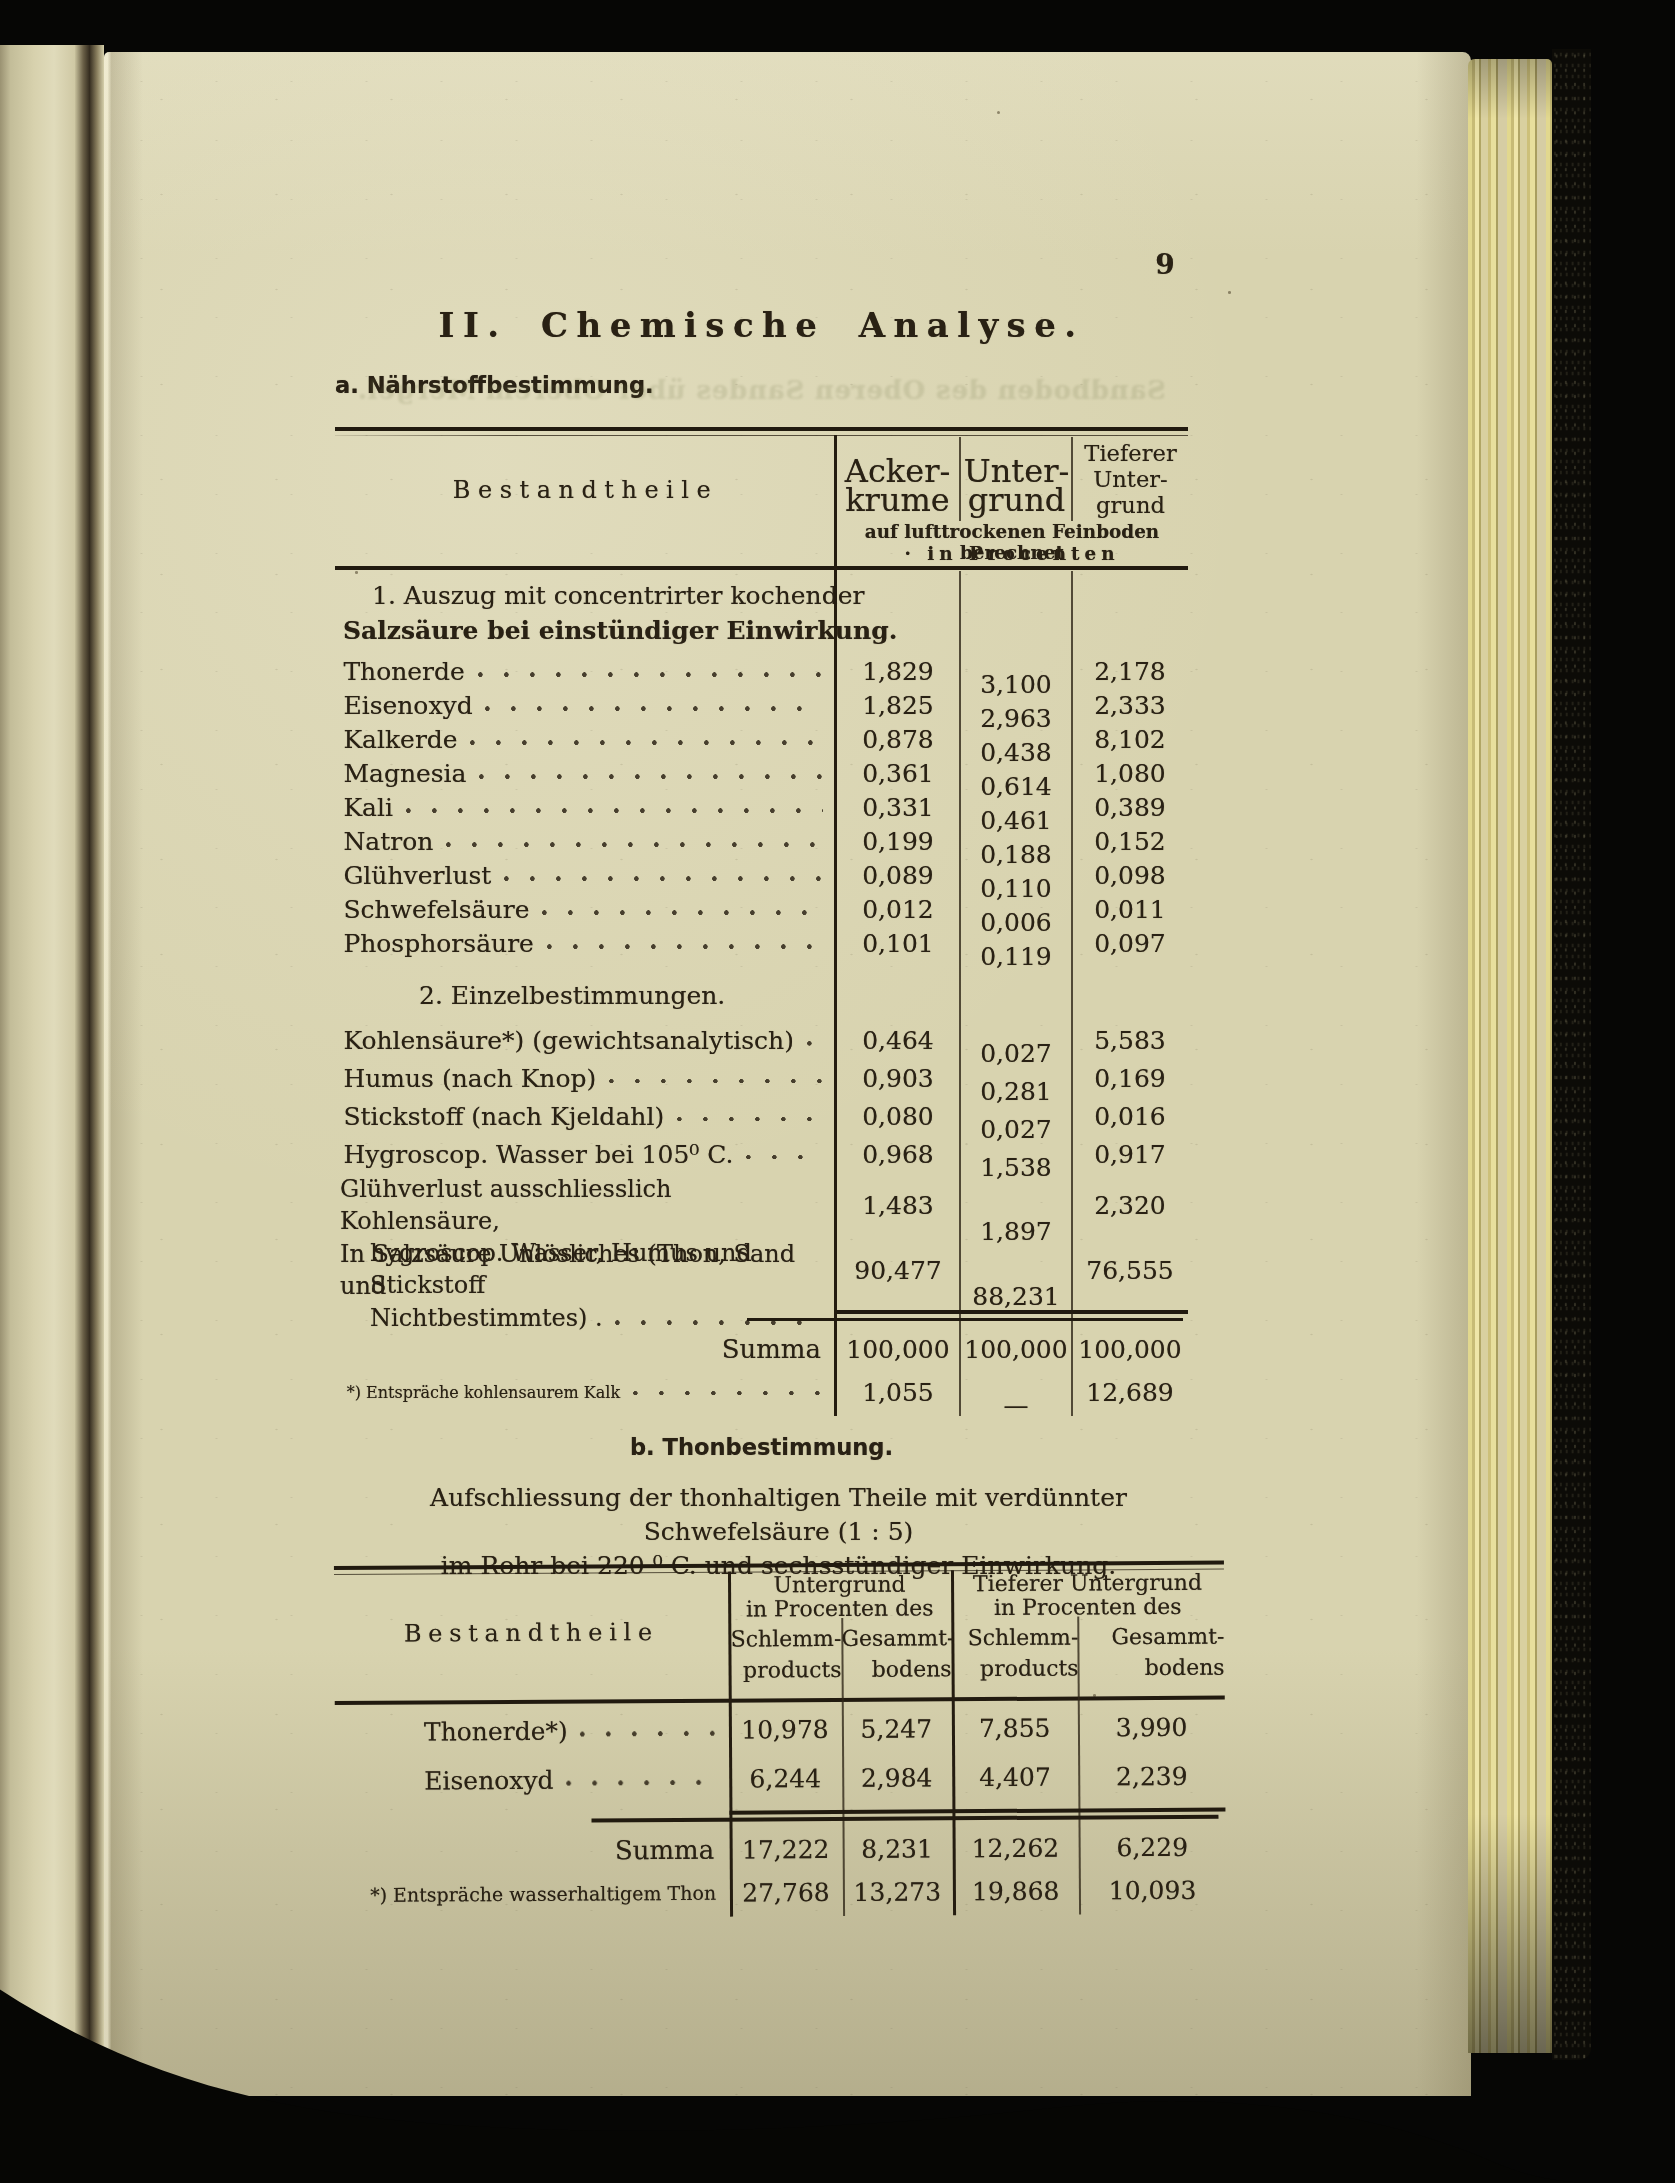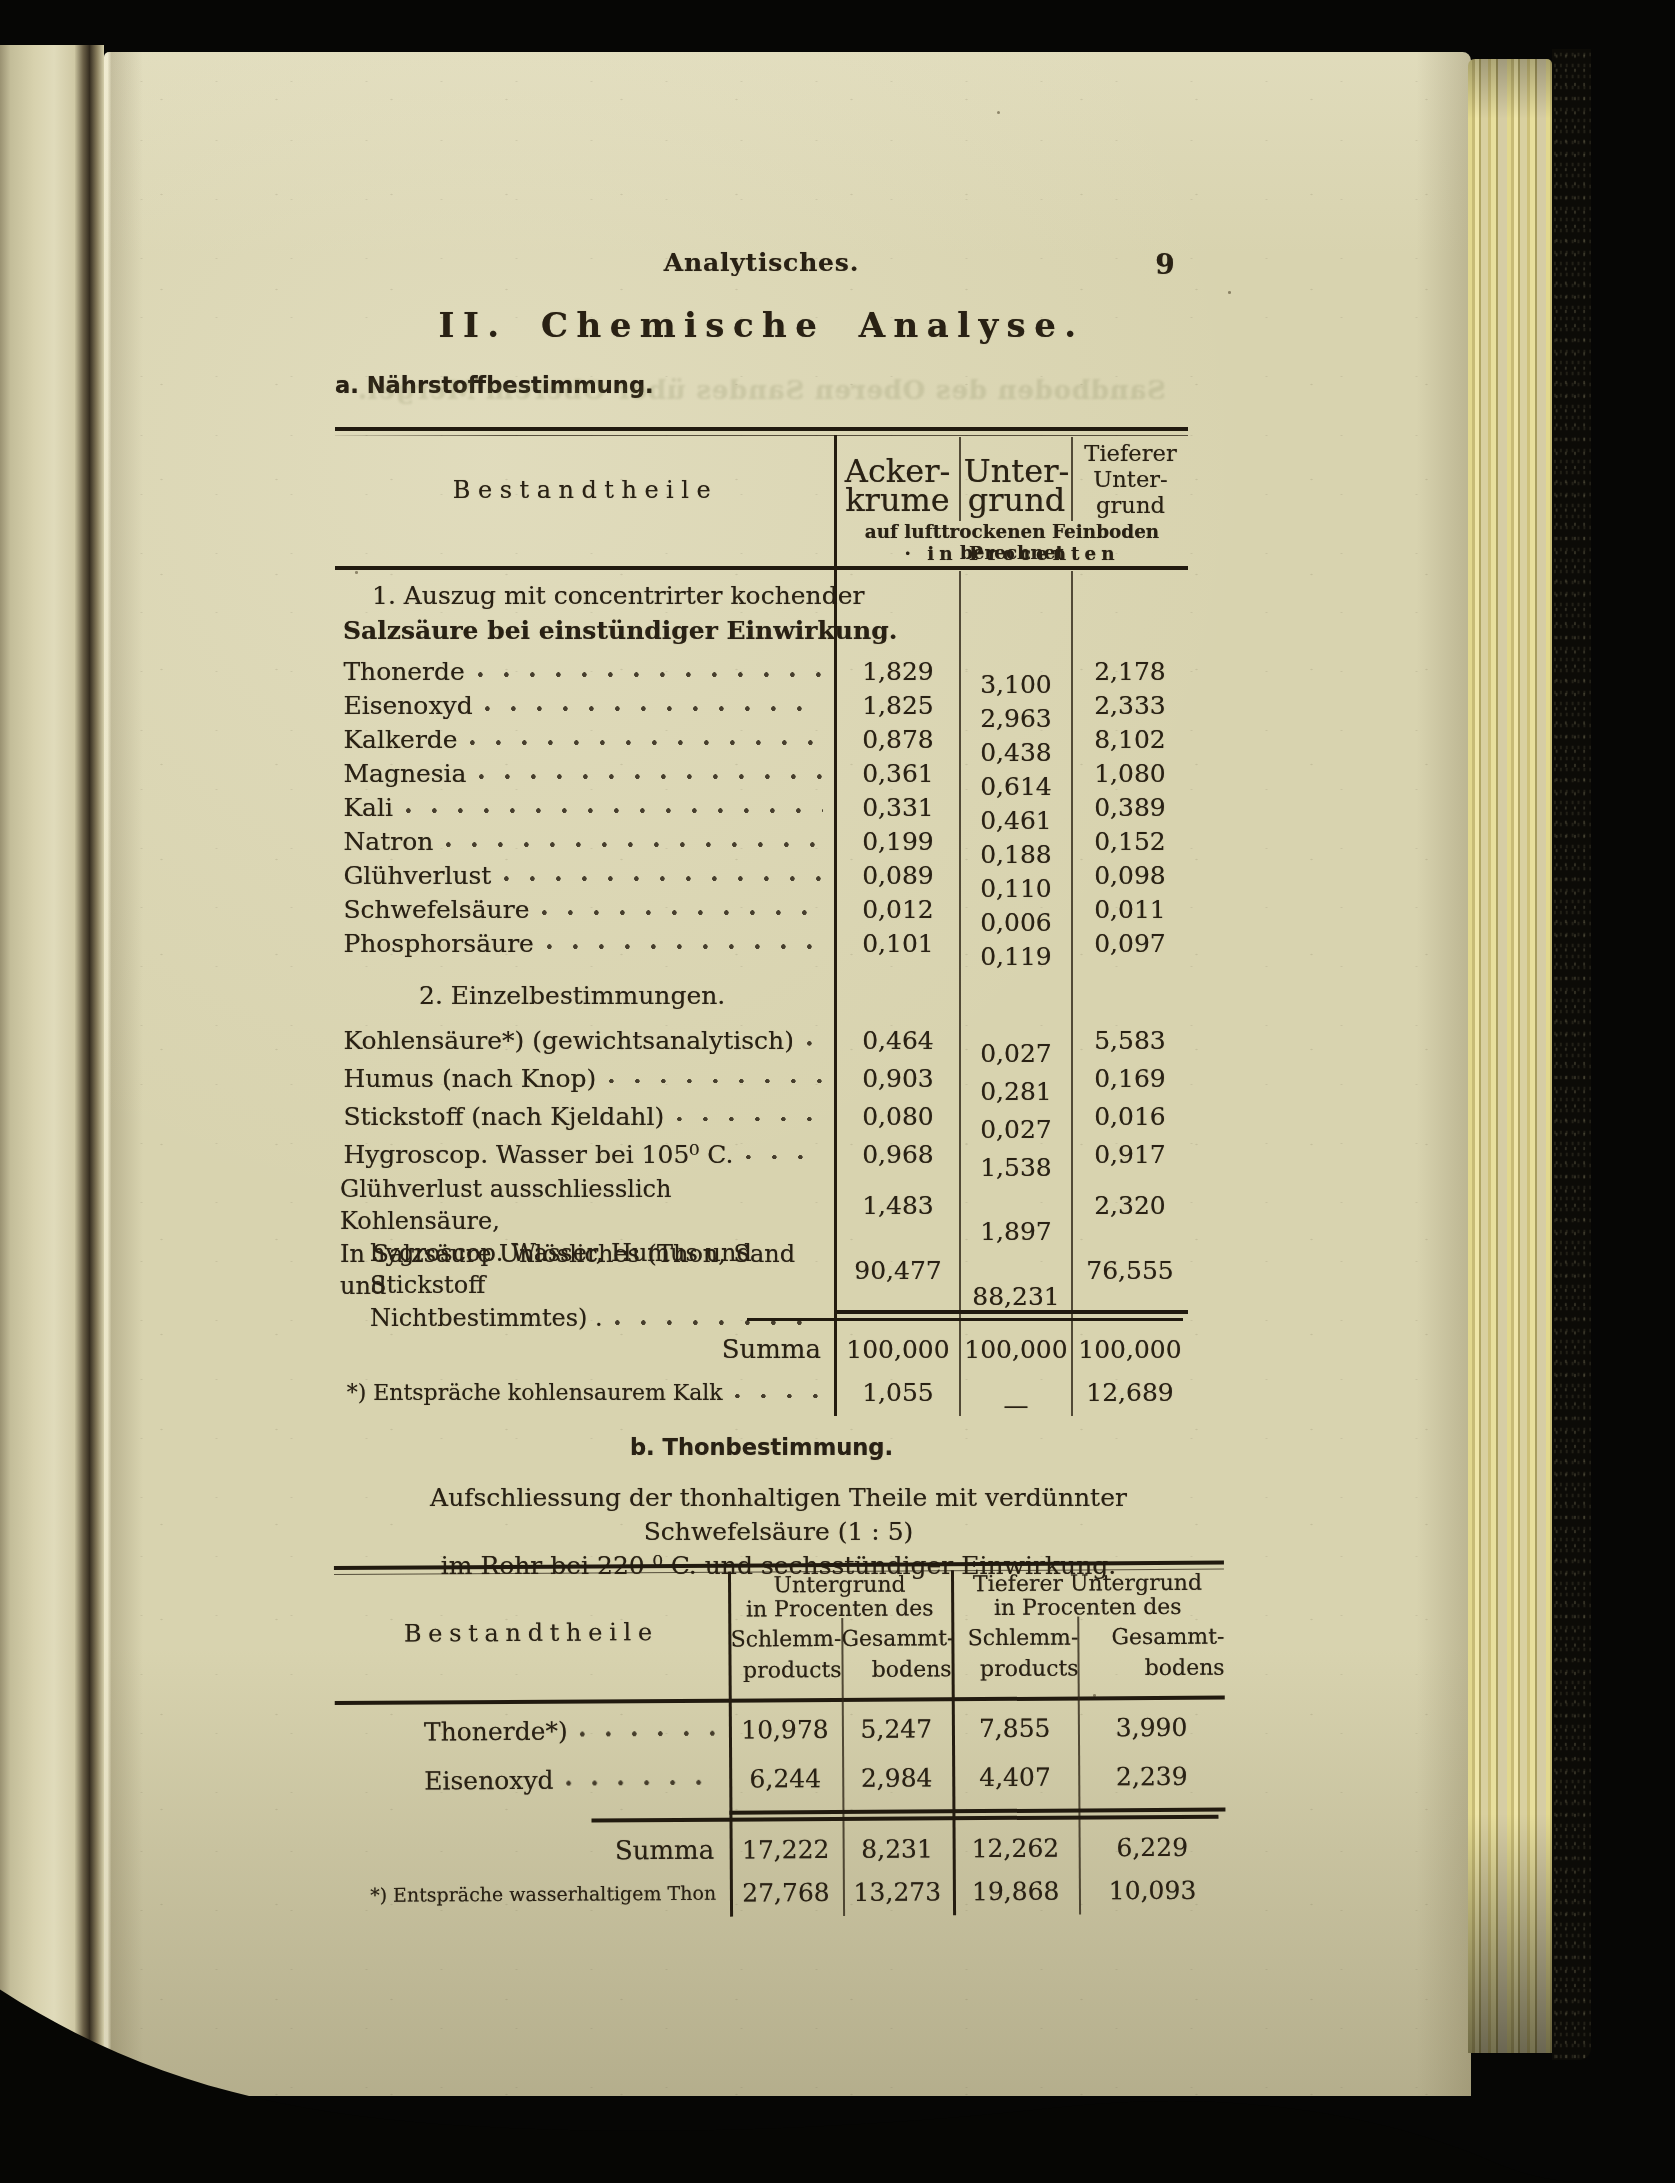--- a/index.html
+++ b/index.html
@@ -90,21 +90,21 @@
   .rowtall{display:flex;height:65px;}
   .lab2{width:501px;box-sizing:border-box;padding:0 0 0 5px;line-height:32px;font-size:24px;}
   .lab2 .l2i{display:flex;margin-left:30px;}
   .rowtall .v{height:65px;}
   .summa-row{position:relative;display:flex;height:54px;align-items:flex-end;padding-bottom:5px;margin-top:6.7px;}
   .t1 .sr1{top:0;left:501px;right:0;height:4.2px;}
   .t1 .sr2{top:7.5px;left:412px;right:5px;height:3.4px;}
   .summa-lab{width:501px;text-align:right;padding-right:15px;box-sizing:border-box;font-size:26px;}
   .summa-row .v{align-items:flex-end;}
   .foot-row{display:flex;height:47px;align-items:center;}
-  .foot-lab{width:501px;display:flex;align-items:center;font-size:22px;padding-left:11.7px;box-sizing:border-box;}
+  .foot-lab{width:501px;display:flex;align-items:center;font-size:16px;padding-left:11.7px;box-sizing:border-box;}
   .foot-lab .dots{margin-bottom:5px;}
   
   .t2wrap{margin-top:11.7px;transform:rotate(-0.35deg);transform-origin:20% 50%;}
   .t2{position:relative;width:890px;padding-top:142px;font-size:25px;}
   .t2 .top1{top:0;left:0;right:0;height:4.2px;}
   .t2 .top2{top:7.5px;left:0;right:0;height:1.7px;background:rgba(42,33,20,.75);}
   .t2 .hmid{top:135px;left:0;right:0;height:4.2px;}
   .t2 .vT1{left:394px;top:8.4px;bottom:0;}
   .t2 .vT2{left:617px;top:8.4px;bottom:0;}
   .t2 .vt1{left:507px;top:55px;bottom:0;}
@@ -145,21 +145,20 @@
   </div>
 
   <div class="fore-edge"></div>
   <div class="cover-edge"></div>
 
   <div class="content ink">
 
     <div class="ghost">Sandboden des Oberen Sandes über Oberem Mergel.</div>
 
     <div class="runhead-row">
-      <div class="runhead">Analytisches.</div>
       <div class="pagenum">9</div>
     </div>
 
     <div class="main-title">II. Chemische Analyse.</div>
 
     <div class="subhead-a">a. Nährstoffbestimmung.</div>
 
     <div class="t1">
       <div class="rule top1"></div>
       <div class="rule top2"></div>

